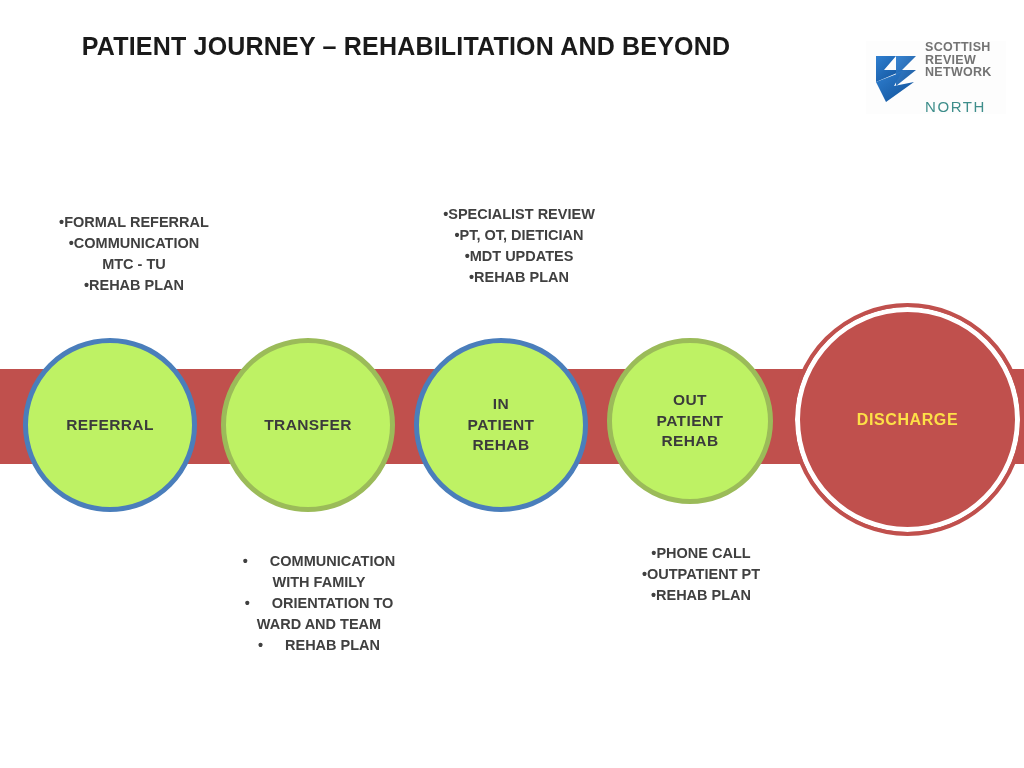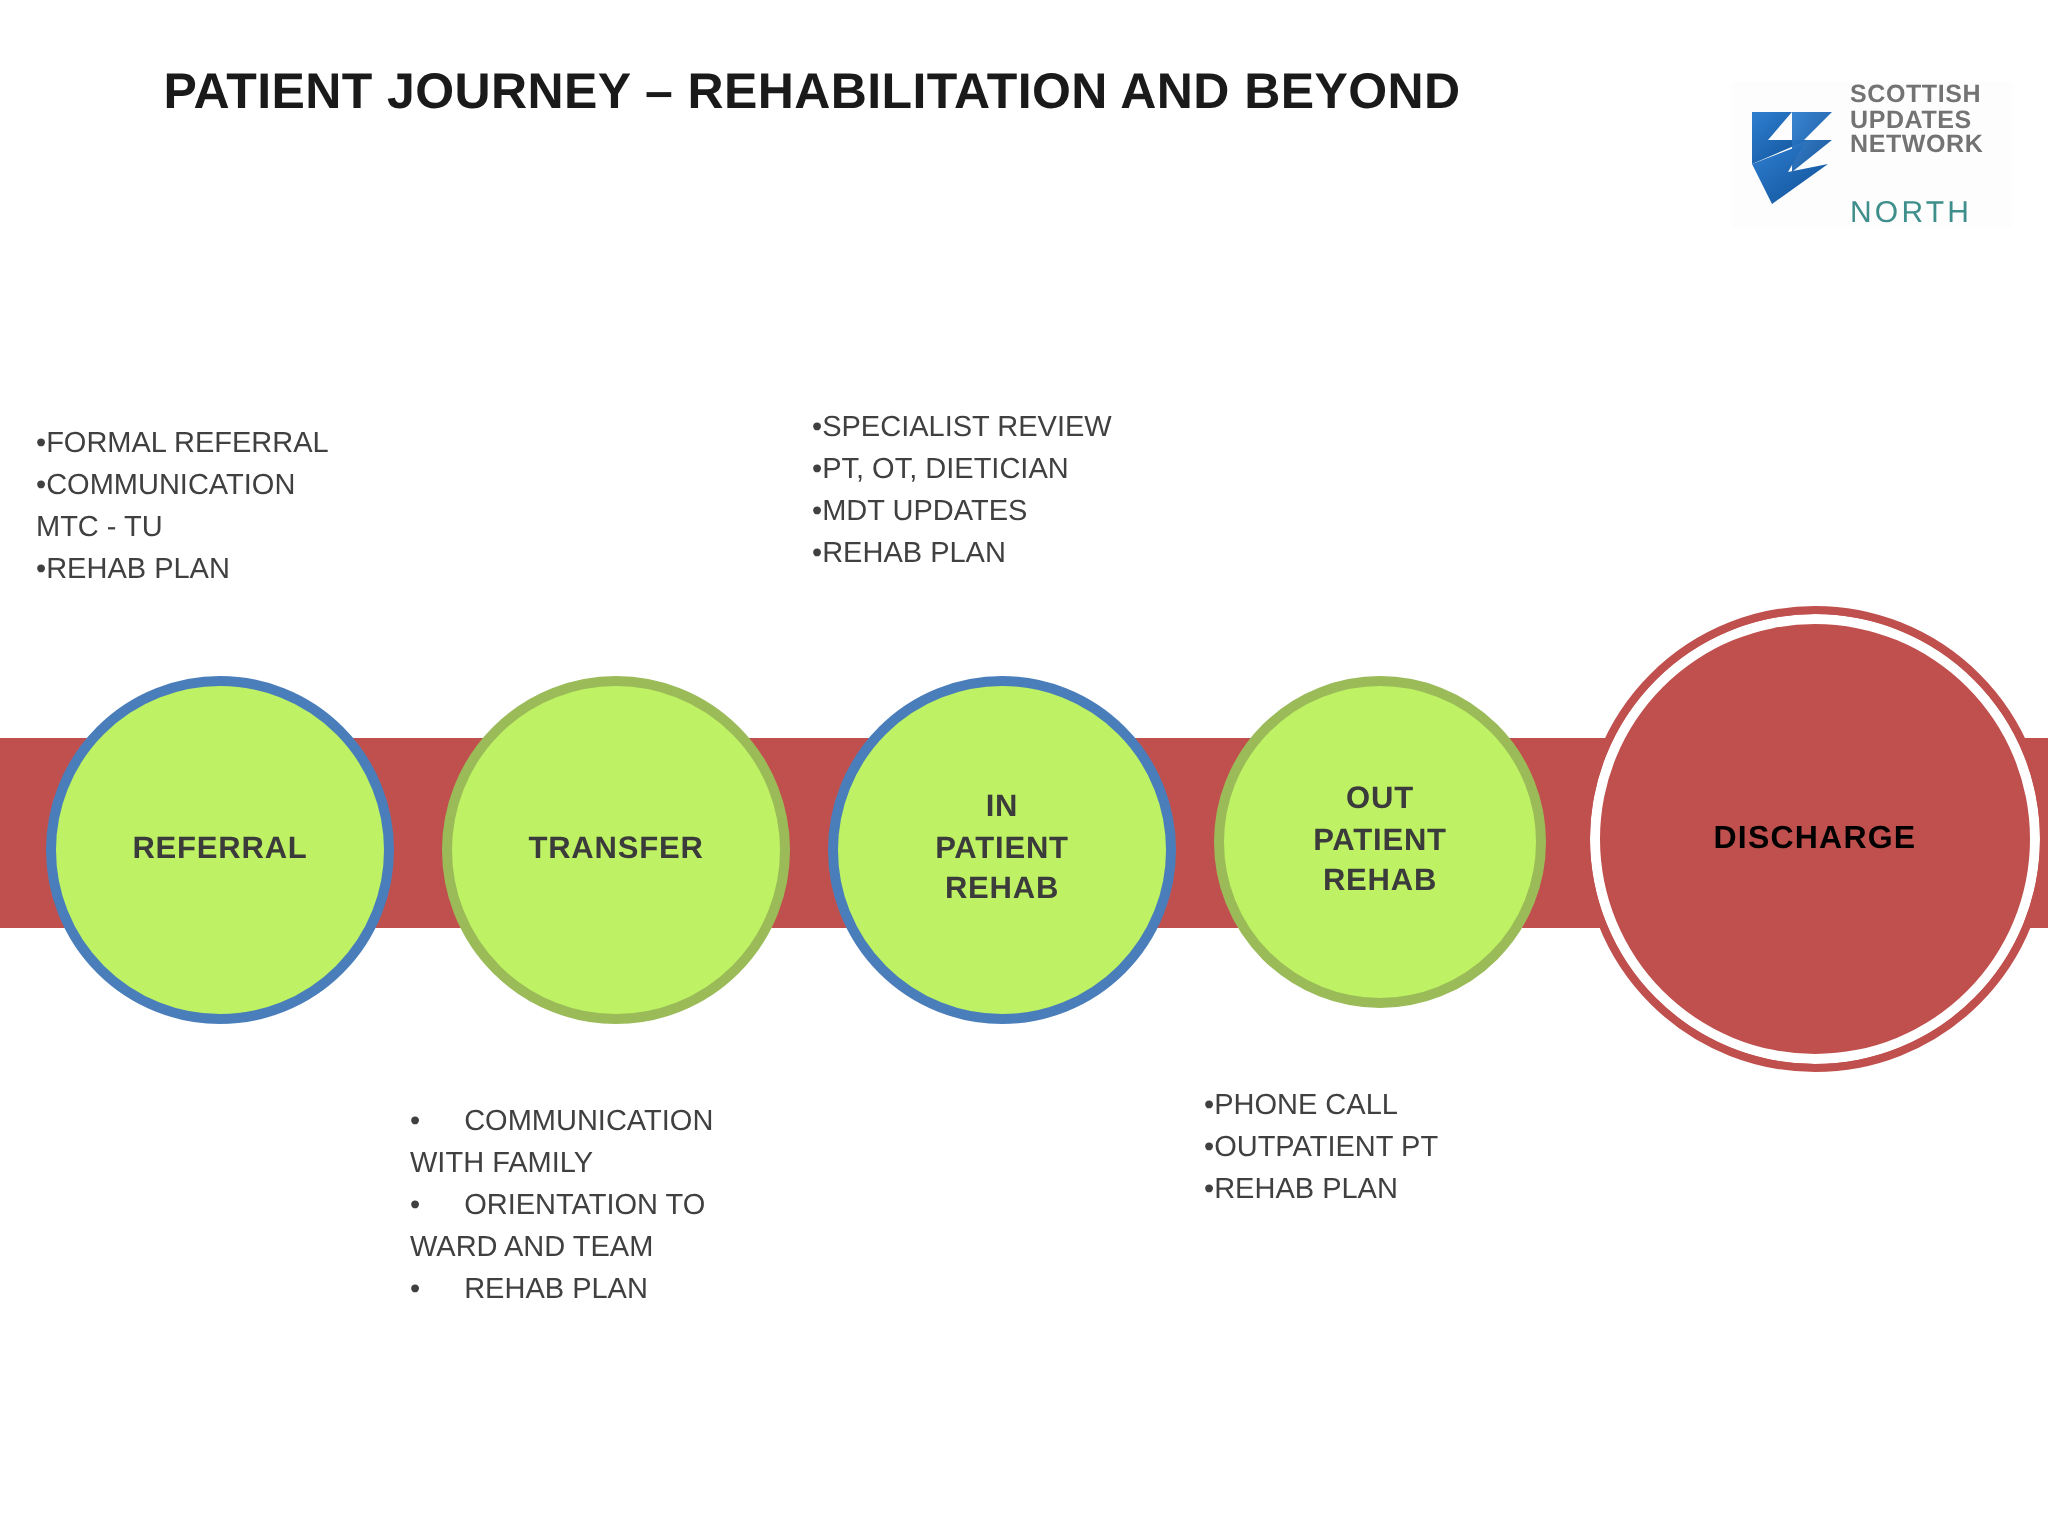--- a/index.html
+++ b/index.html
@@ -112,33 +112,33 @@
   #stage-discharge {
     left: 791px;
     top: 303px;
     width: 233px;
     height: 233px;
     background: #c0504d;
     border: 4px solid #c0504d;
     box-shadow: inset 0 0 0 5px #ffffff;
   }
   #stage-discharge .stage-label {
-    color: #000000;
+    color: #fde047;
     font-size: 16px;
     letter-spacing: 0.6px;
   }
 
   
   .note {
     position: absolute;
-    text-align: left;
+    text-align: center;
     font-size: 14.5px;
     line-height: 1.45;
     color: #404040;
-    font-weight: 400;
+    font-weight: 700;
   }
   .note-line { display: block; white-space: nowrap; }
   .bullet-tight::before { content: "\2022"; }
   .bullet-wide::before  { content: "\2022"; margin-right: 22px; }
 
   #note-referral    { left: 18px;  top: 212px; width: 232px; }
   #note-inpatient   { left: 406px; top: 204px; width: 226px; }
   #note-transfer    { left: 205px; top: 551px; width: 228px; }
   #note-outpatient  { left: 602px; top: 543px; width: 198px; }
 </style>
@@ -154,21 +154,21 @@
         <stop offset="0%" stop-color="#2f7fd0"></stop>
         <stop offset="100%" stop-color="#0f4f96"></stop>
       </linearGradient>
     </defs>
     <path d="M4 4 L24 4 L12 18 L32 18 L4 30 Z" fill="url(#lg)"></path>
     <path d="M24 4 L44 4 L30 18 L44 18 L24 34 Z" fill="url(#lg)" opacity="0.95"></path>
     <path d="M4 30 L30 20 L22 34 L42 30 L14 50 Z" fill="url(#lg)"></path>
   </svg>
   <div id="logo-text">
     <span class="logo-line">SCOTTISH</span>
-    <span class="logo-line">UPDATES</span>
+    <span class="logo-line">REVIEW</span>
     <span class="logo-line">NETWORK</span>
     <span class="logo-sub">NORTH</span>
   </div>
 </div>
 
 <div id="process-band"></div>
 
 <div id="stage-referral" class="stage stage-outline stage-blue">
   <div class="stage-label">
     <span>REFERRAL</span>

